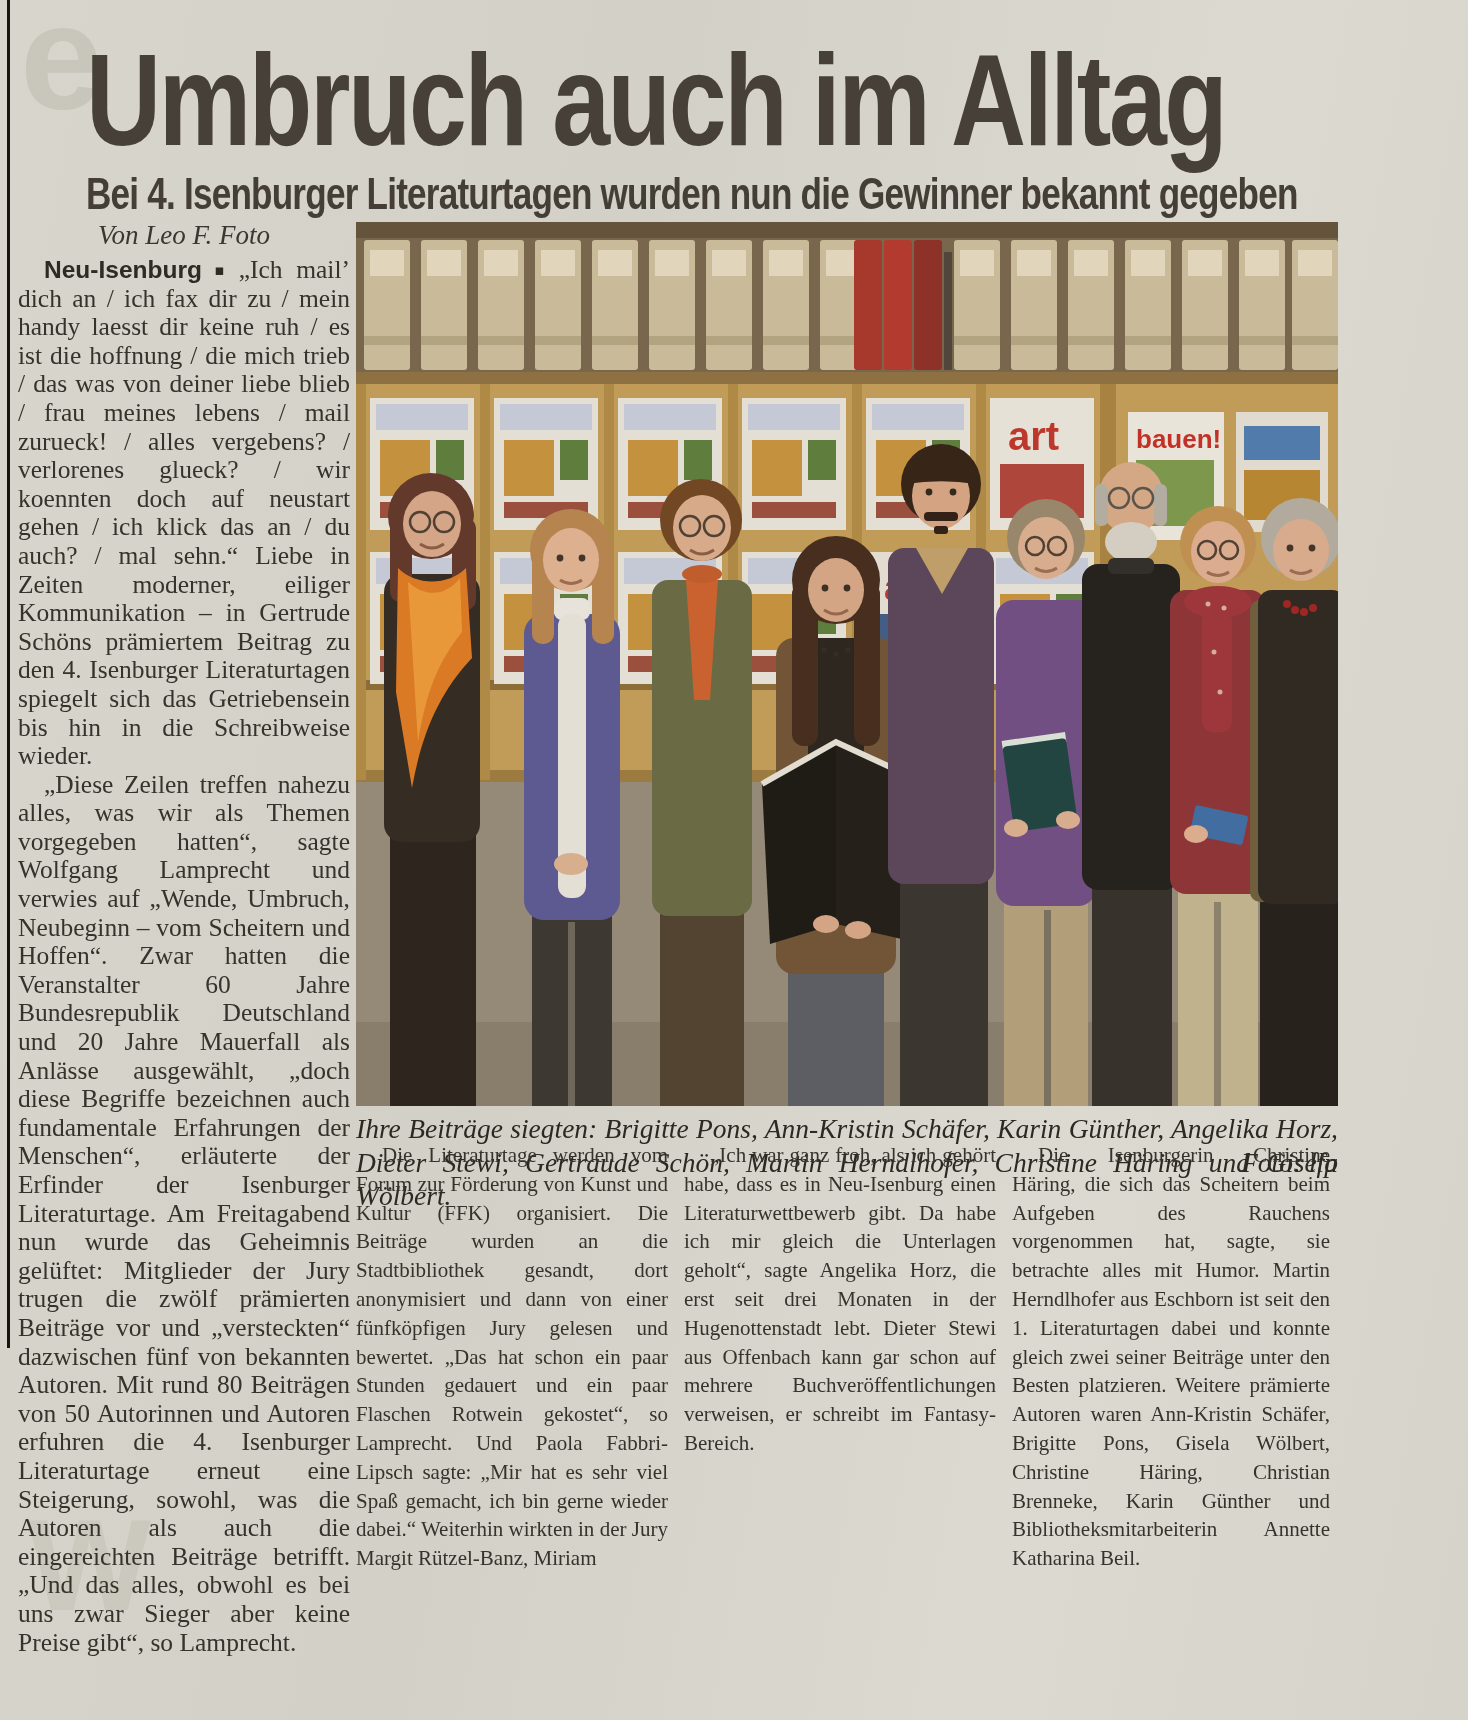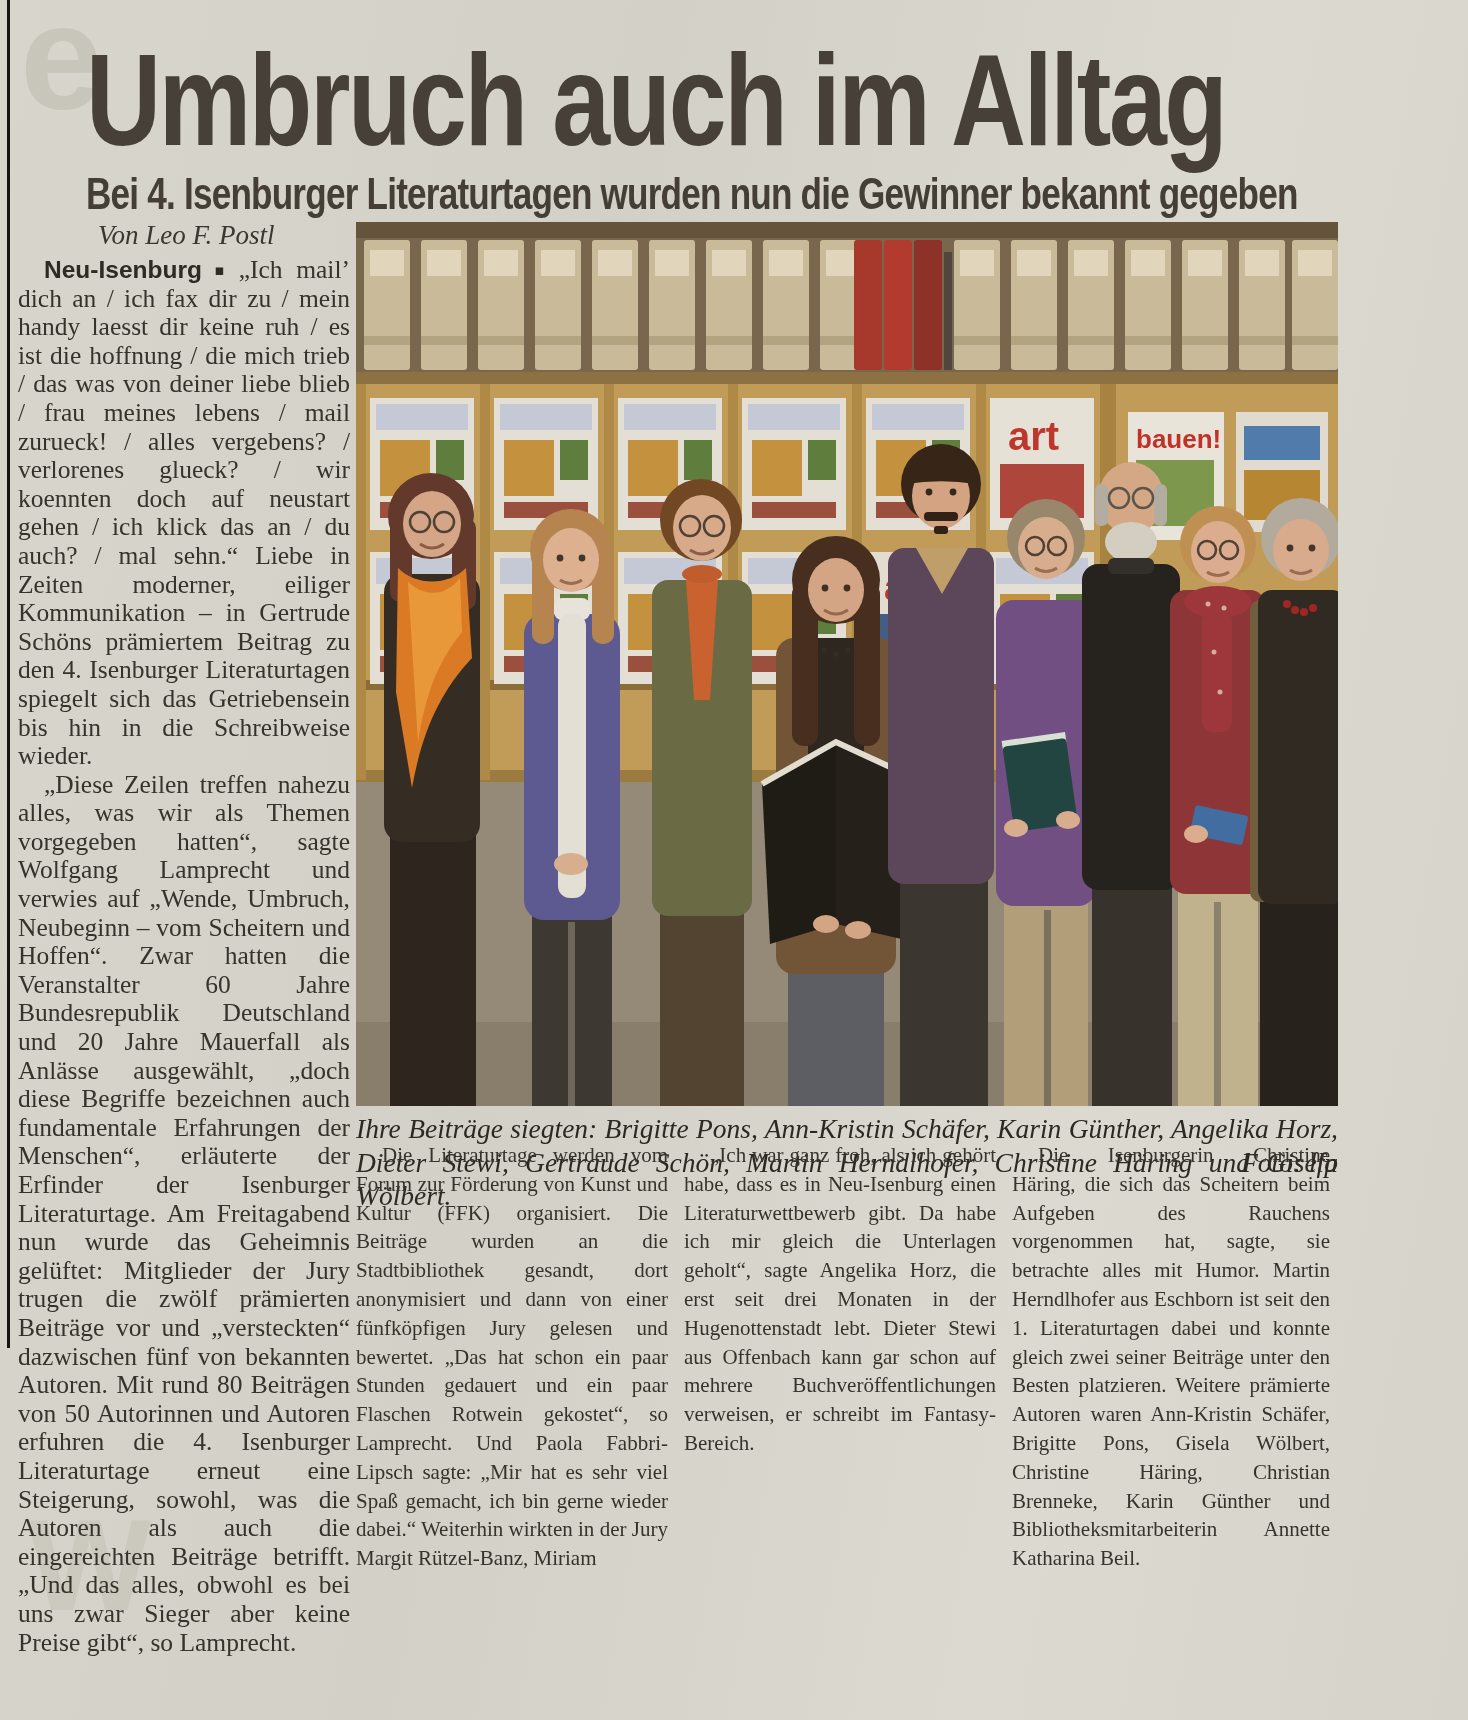--- a/index.html
+++ b/index.html
@@ -37,21 +37,21 @@
 
 <div id="page">
 
   <div id="edge-rule"></div>
 
   <div class="ghost" style="left:20px;top:-18px;font-size:150px;">e</div>
   <div class="ghost" style="left:28px;top:1500px;font-size:130px;color:rgba(110,104,94,0.09);">W</div>
 
   <div id="headline">Umbruch auch im Alltag</div>
   <div id="subheadline">Bei 4. Isenburger Literaturtagen wurden nun die Gewinner bekannt gegeben</div>
-  <div id="byline">Von Leo F. Postl</div>
+  <div id="byline">Von Leo F. Foto</div>
 
   <div id="left-col">
     <p class="indent"><span class="dateline">Neu-Isenburg</span><span class="dl-bullet">▪</span><span>„Ich mail’ dich an / ich fax dir zu / mein handy laesst dir keine ruh / es ist die hoffnung / die mich trieb / das was von deiner liebe blieb / frau meines lebens / mail zurueck! / alles vergebens? / verlorenes glueck? / wir koennten doch auf neustart gehen / ich klick das an / du auch? / mal sehn.“ Liebe in Zeiten moderner, eiliger Kommunikation – in Gertrude Schöns prämiertem Beitrag zu den 4. Isenburger Literaturtagen spiegelt sich das Getriebensein bis hin in die Schreibweise wieder.</span></p>
     <p class="indent">„Diese Zeilen treffen nahezu alles, was wir als Themen vorgegeben hatten“, sagte Wolfgang Lamprecht und verwies auf „Wende, Umbruch, Neubeginn – vom Scheitern und Hoffen“. Zwar hatten die Veranstalter 60 Jahre Bundesrepublik Deutschland und 20 Jahre Mauerfall als Anlässe ausgewählt, „doch diese Begriffe bezeichnen auch fundamentale Erfahrungen der Menschen“, erläuterte der Erfinder der Isenburger Literaturtage. Am Freitagabend nun wurde das Geheimnis gelüftet: Mitglieder der Jury trugen die zwölf prämierten Beiträge vor und „versteckten“ dazwischen fünf von bekannten Autoren. Mit rund 80 Beiträgen von 50 Autorinnen und Autoren erfuhren die 4. Isenburger Literaturtage erneut eine Steigerung, sowohl, was die Autoren als auch die eingereichten Beiträge betrifft. „Und das alles, obwohl es bei uns zwar Sieger aber keine Preise gibt“, so Lamprecht.</p>
   </div>
 
   <div id="caption">
     <span>Ihre Beiträge siegten: Brigitte Pons, Ann-Kristin Schäfer, Karin Günther, Angelika Horz, Dieter Stewi, Gertraude Schön, Martin Herndlhofer, Christine Häring und Gisela Wölbert.</span>
     <span class="credit">Foto: lfp</span>
   </div>

